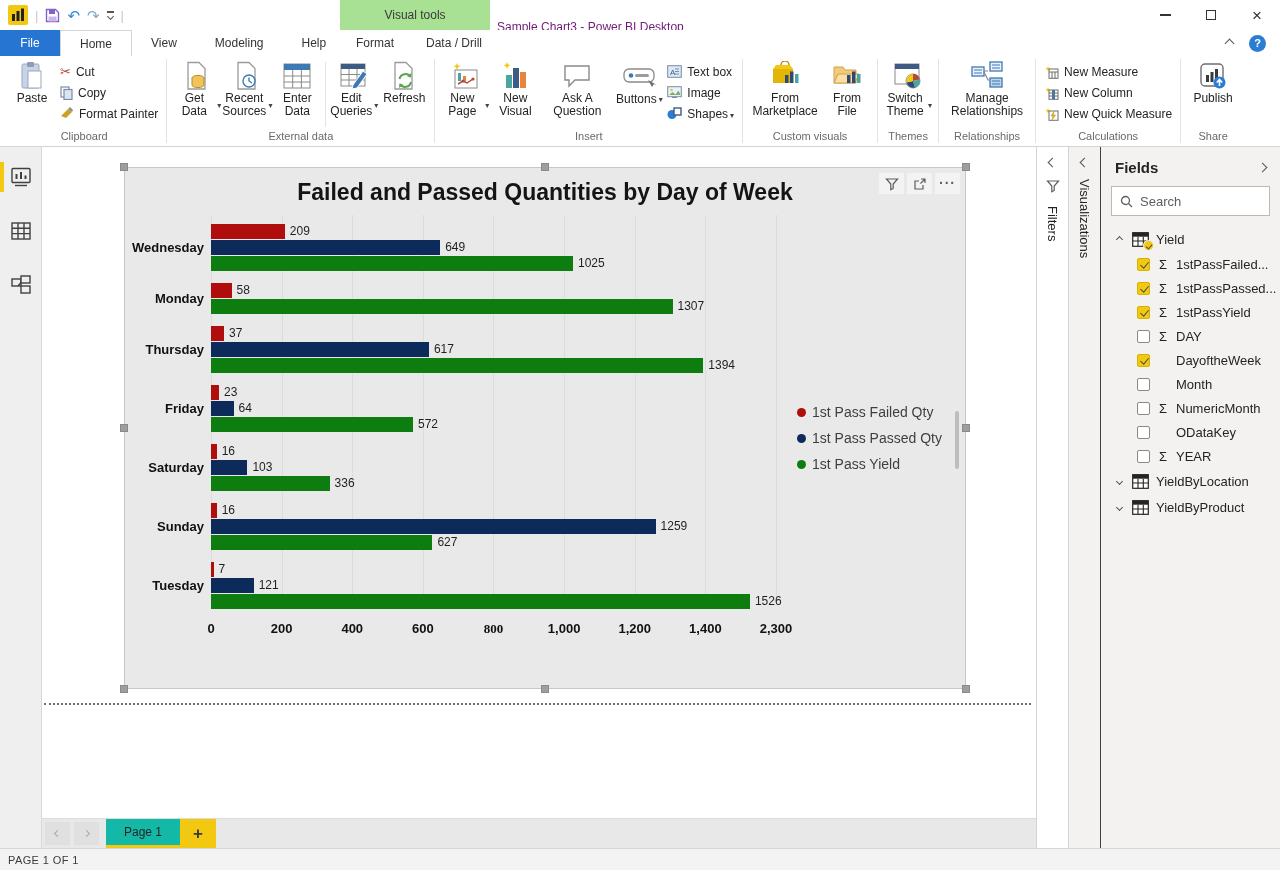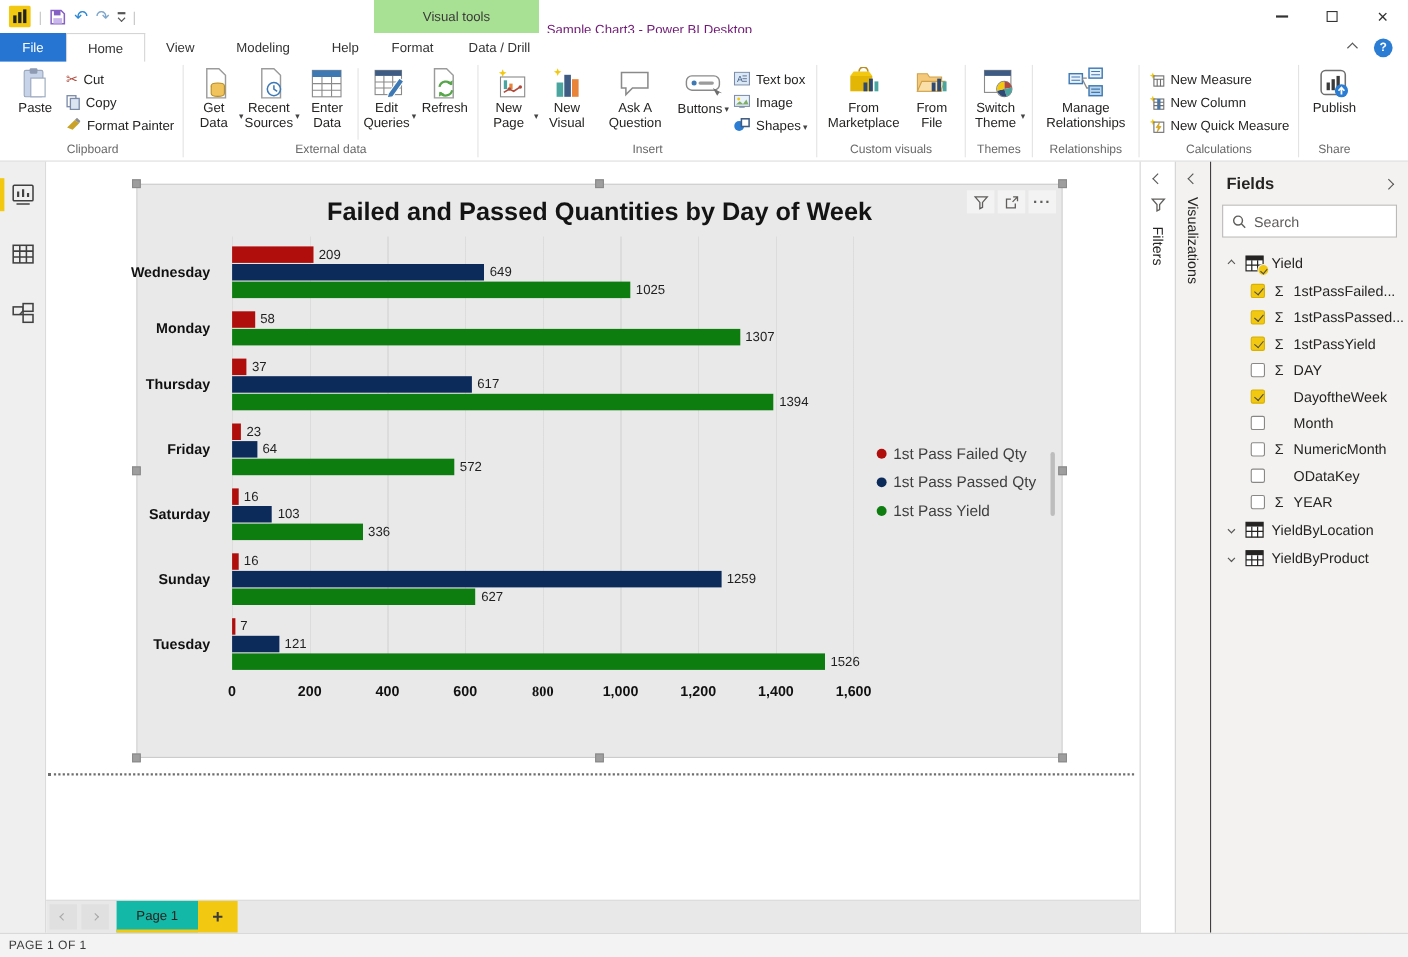--- a/index.html
+++ b/index.html
@@ -71,21 +71,21 @@
   .handle{position:absolute;width:8px;height:8px;background:#9e9e9e;border:1px solid #8a8a8a}
   .vh{position:absolute;top:5px;right:5px;display:flex;gap:3px;align-items:center;color:#605e5c}
   .vbtn{width:25px;height:21px;display:flex;align-items:center;justify-content:center;background:#f3f3f3}
   .dots3{font-size:14px;font-weight:700;letter-spacing:1px;color:#605e5c;line-height:0.6}
 
   .ctitle{margin-top:11px;text-align:center;font-size:23px;font-weight:700;color:#141414}
   .rows{position:relative;margin-top:17px}
   .rows::before{content:'';position:absolute;left:86px;width:566px;top:-8px;bottom:4px;
     background:repeating-linear-gradient(90deg,rgba(0,0,0,.055) 0,rgba(0,0,0,.055) 1px,transparent 1px,transparent 70.6px)}
   .crow{display:flex;margin-bottom:11px;position:relative}
-  .cat{width:86px;padding-right:20px;display:flex;align-items:center;justify-content:flex-end;
+  .cat{width:86px;padding-right:7px;display:flex;align-items:center;justify-content:flex-end;
     font-weight:700;font-size:13px;color:#111}
   .barsbox{width:700px}
   .bline{display:flex;align-items:center;height:16px}
   .bar{height:15px;flex:0 0 auto}
   .val{margin-left:5px;font-size:12px;color:#1f1f1f;white-space:nowrap}
   .xaxis{position:relative;height:20px;margin-left:86px;width:566px;margin-top:12px}
   .tick{position:absolute;transform:translateX(-50%);font-weight:700;font-size:13px;color:#111;white-space:nowrap}
   .legend{position:absolute;left:672px;top:236px;display:flex;flex-direction:column;gap:10px}
   .litem{display:flex;align-items:center;gap:6px;font-size:14px;color:#3f3f3f;white-space:nowrap}
   .ldot{width:9px;height:9px;border-radius:50%;flex:0 0 9px}
@@ -657,21 +657,21 @@
 
           <div class="xaxis" id="x-axis">
               <span class="tick" style="left: 0px;">0</span>
               <span class="tick" style="left: 70.625px;">200</span>
               <span class="tick" style="left: 141.25px;">400</span>
               <span class="tick" style="left: 211.875px;">600</span>
               <span class="tick" style="left: 282.5px; font-family: Liberation Serif, serif;">800</span>
               <span class="tick" style="left: 353.125px;">1,000</span>
               <span class="tick" style="left: 423.75px;">1,200</span>
               <span class="tick" style="left: 494.375px;">1,400</span>
-              <span class="tick" style="left: 565px;">1,600</span>
+              <span class="tick" style="left: 565px;">2,300</span>
             </div>
 
           <div class="legend" id="legend">
               <div class="litem">
                 <span class="ldot" style="background: rgb(176, 14, 12);"></span>
                 <span>1st Pass Failed Qty</span>
               </div>
               <div class="litem">
                 <span class="ldot" style="background: rgb(13, 43, 90);"></span>
                 <span>1st Pass Passed Qty</span>

